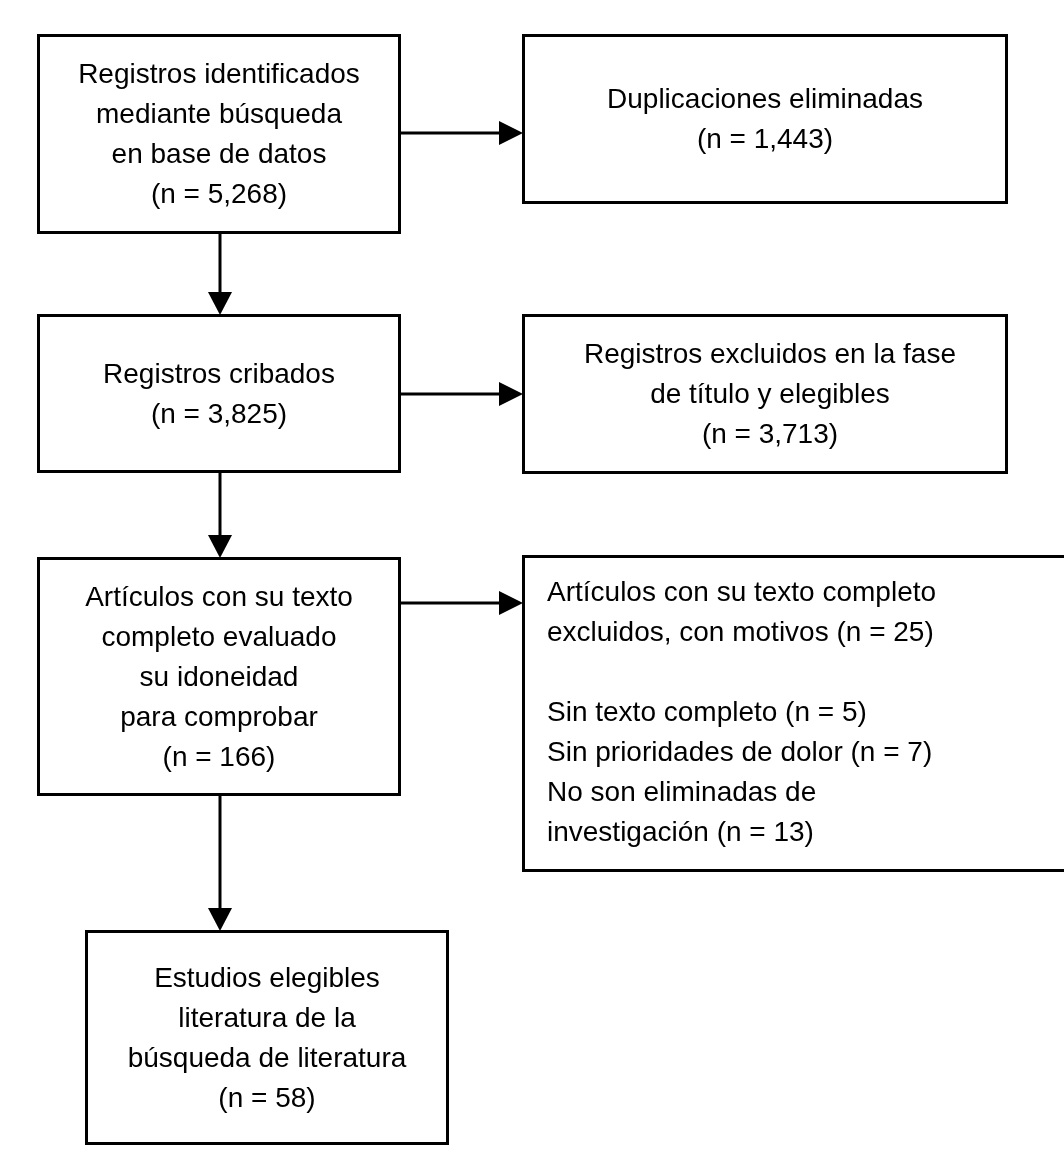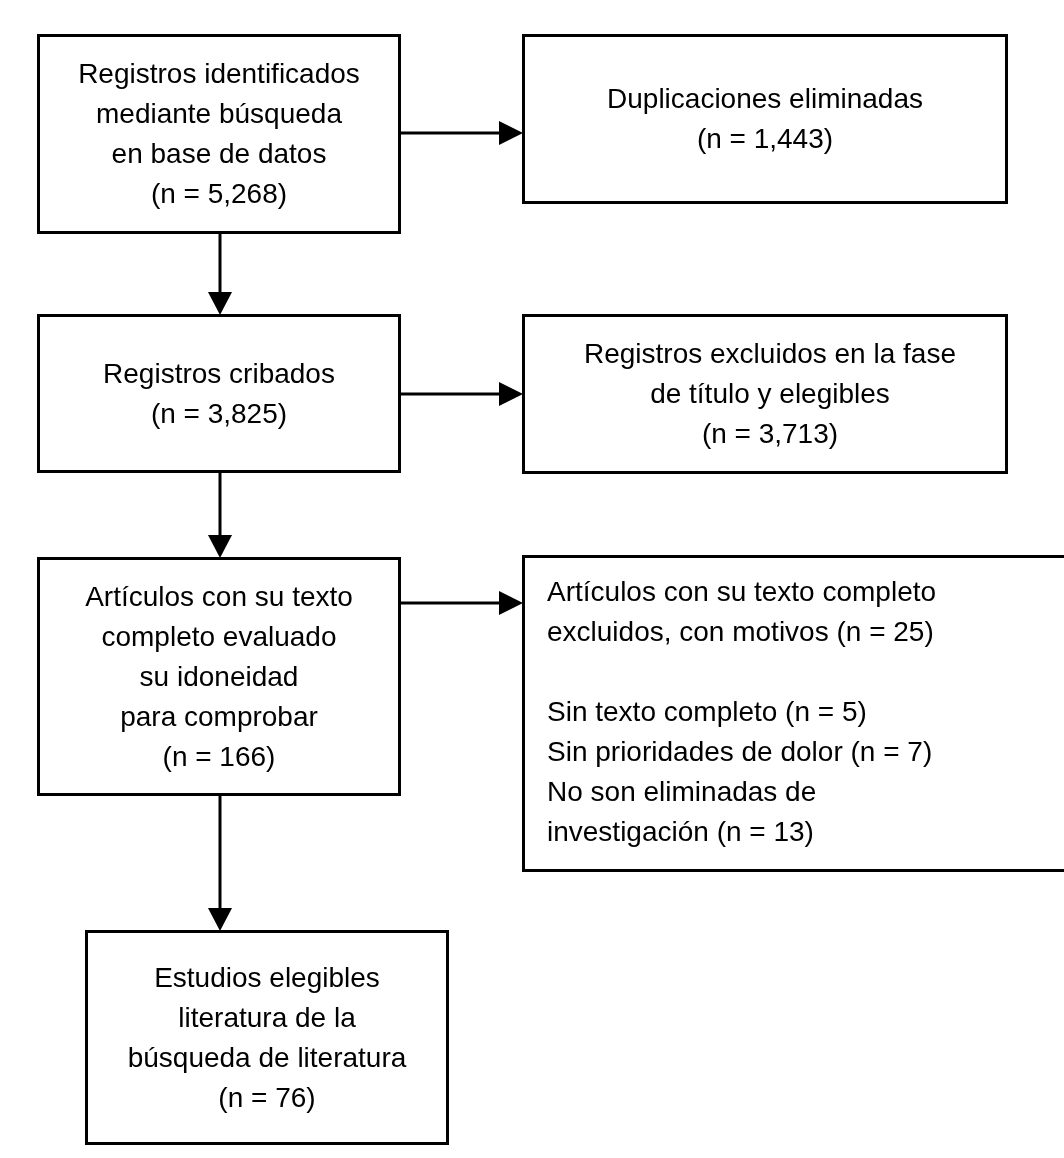--- a/index.html
+++ b/index.html
@@ -119,16 +119,16 @@
       <div class="tline">Sin texto completo (n = 5)</div>
       <div class="tline">Sin prioridades de dolor (n = 7)</div>
       <div class="tline">No son eliminadas de</div>
       <div class="tline">investigación (n = 13)</div>
     </div>
 
   <div class="box b-l4">
       <div class="tline">Estudios elegibles</div>
       <div class="tline">literatura de la</div>
       <div class="tline">búsqueda de literatura</div>
-      <div class="tline">(n = 76)</div>
+      <div class="tline">(n = 58)</div>
     </div>
 
 </div>
 
 </body></html>

